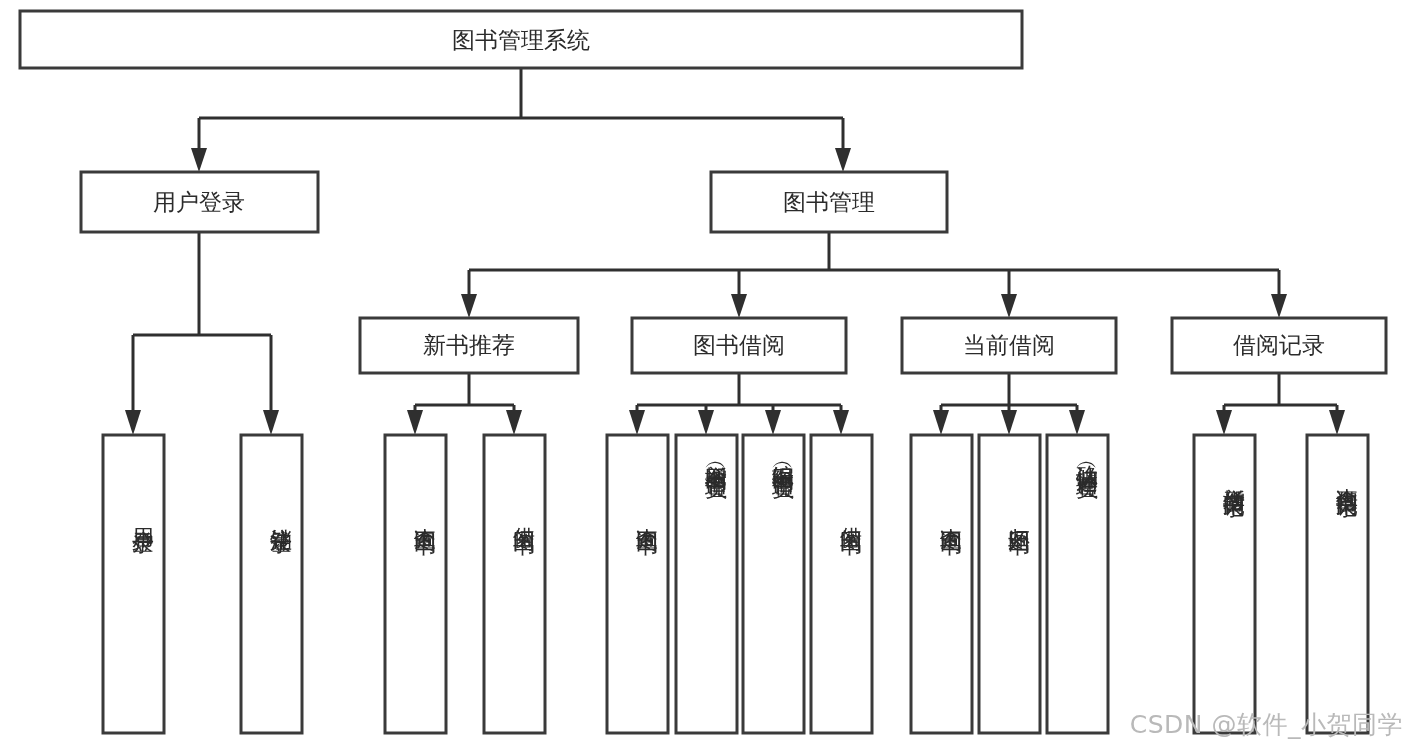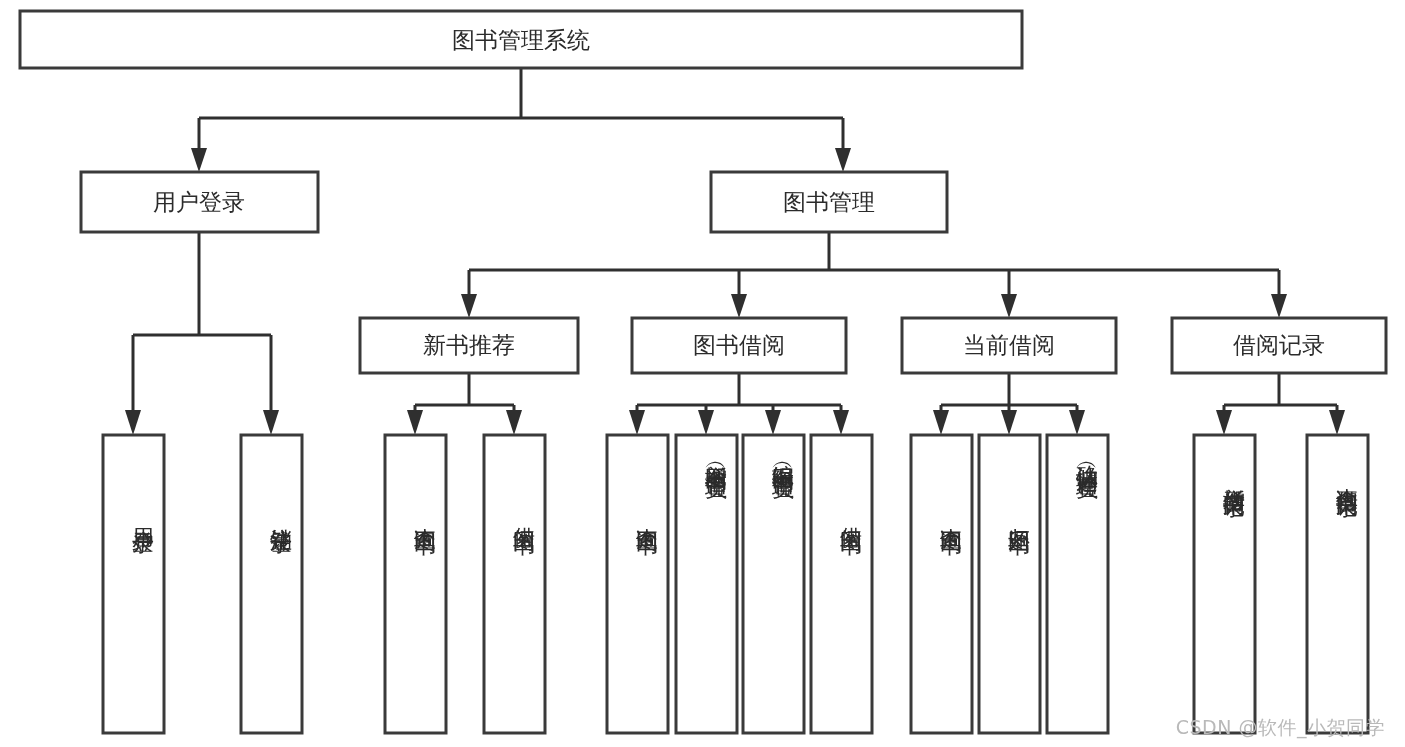--- a/index.html
+++ b/index.html
@@ -57,24 +57,24 @@
     font-family: "DejaVu Sans", "Liberation Sans", sans-serif;
     font-size: 22px;
     line-height: 1.18;
     letter-spacing: 2px;
     color: #2b2b2b;
     white-space: nowrap;
     pointer-events: none;
   }
   .watermark {
     position: absolute;
-    right: 20px;
+    right: 2px;
     bottom: 6px;
     font-family: "DejaVu Sans", "Liberation Sans", sans-serif;
-    font-size: 19px;
+    font-size: 25px;
     color: #b9b9b9;
     letter-spacing: 0.5px;
     white-space: nowrap;
   }
 </style>
 </head>
 <body>
 
 <div id="diagram-root">
 

